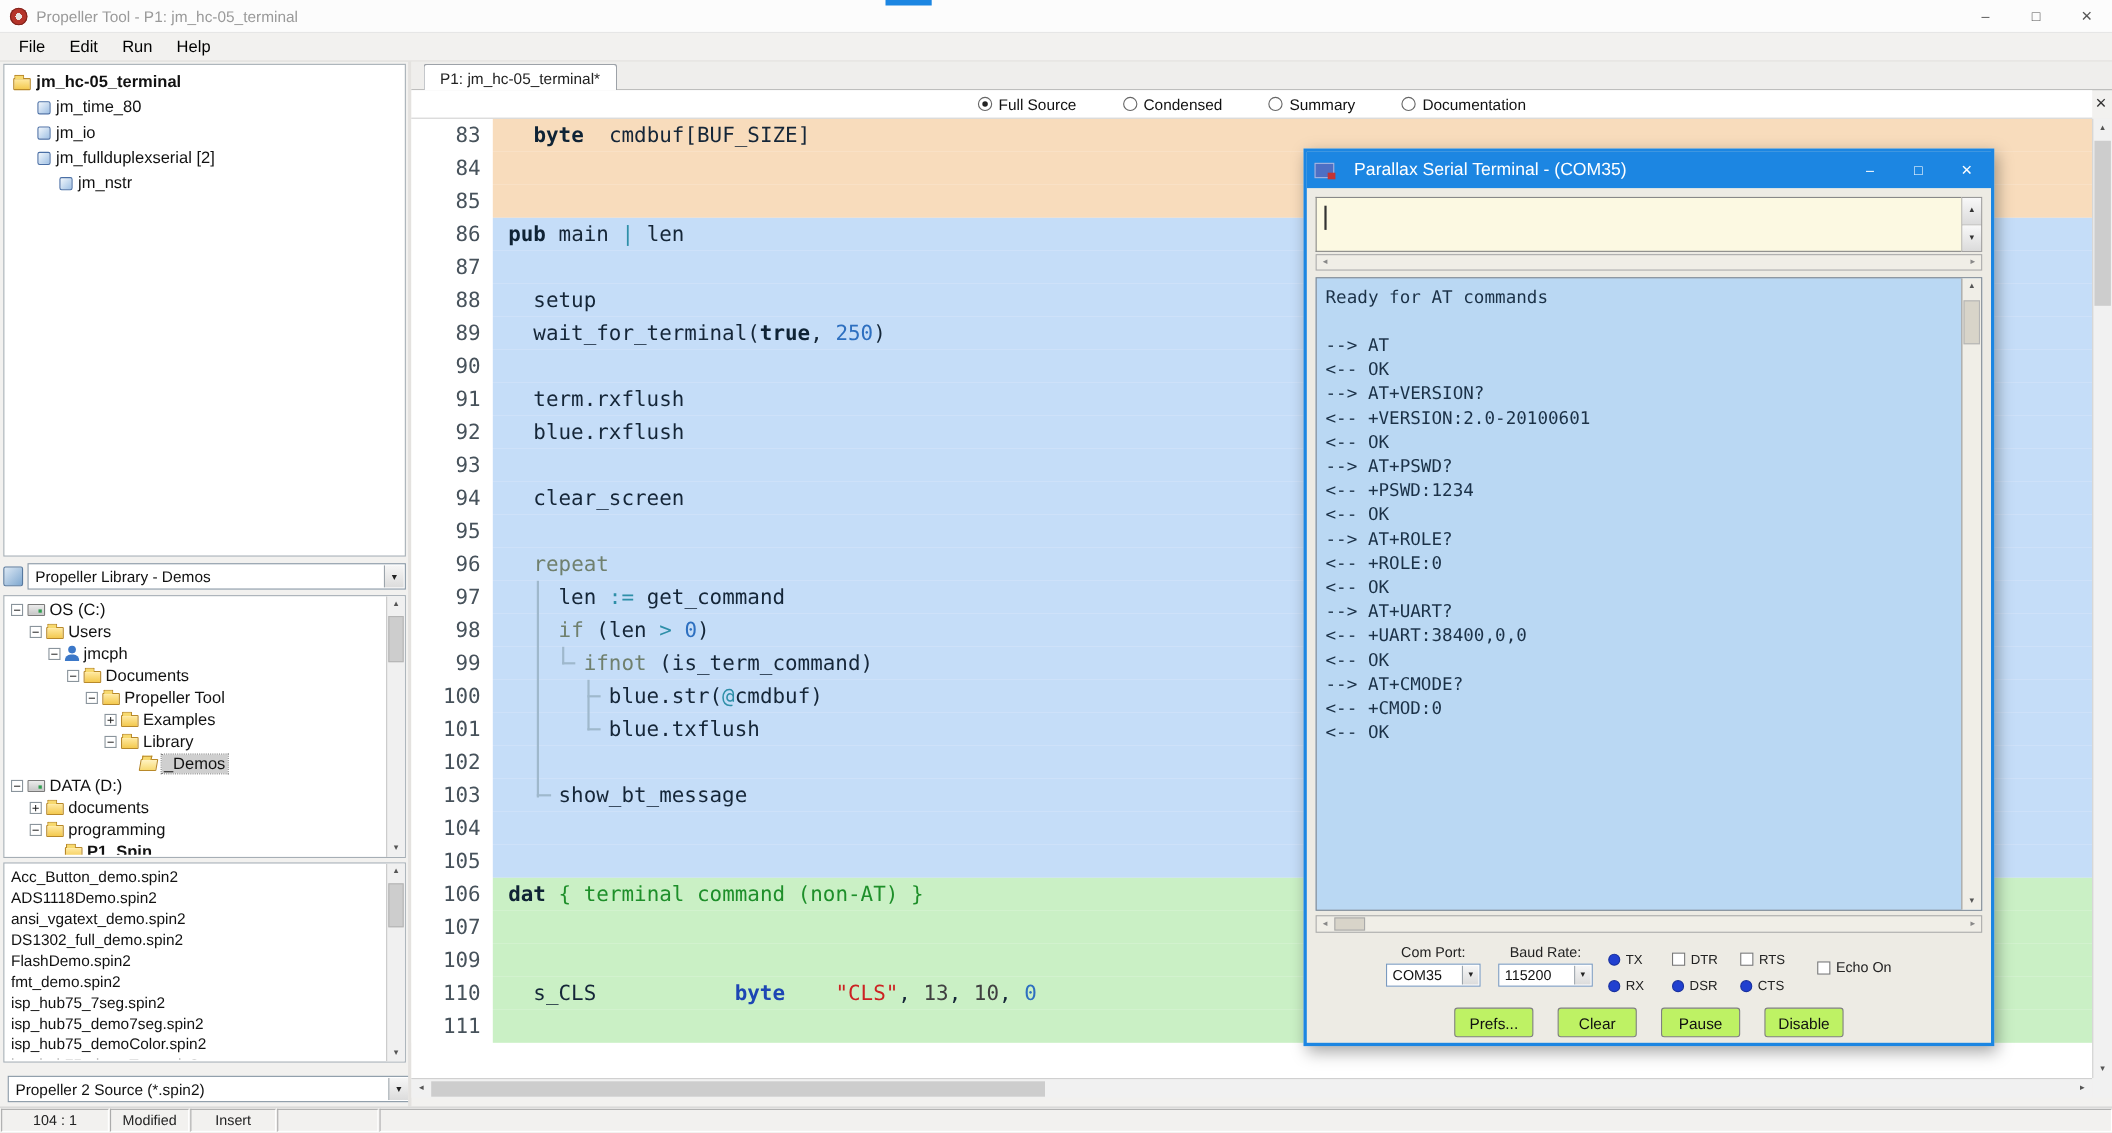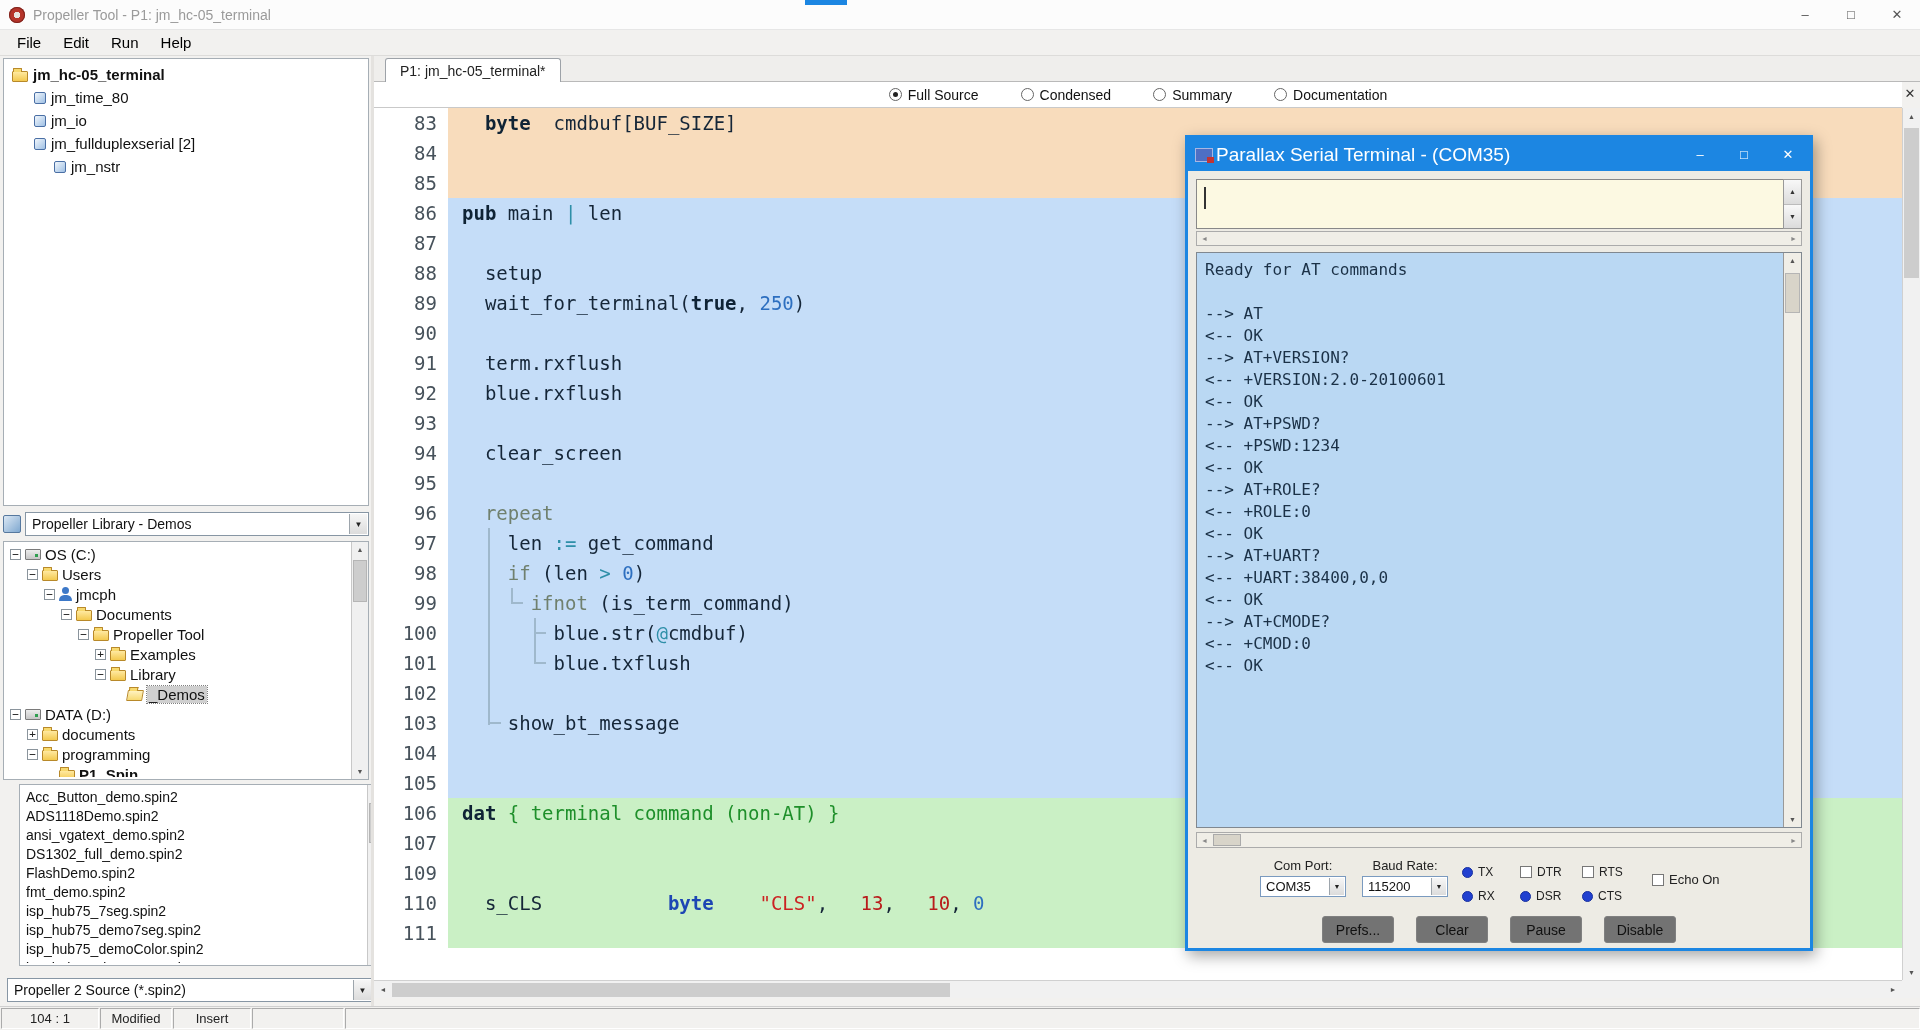--- a/index.html
+++ b/index.html
@@ -45,21 +45,21 @@
   .ftree-row { display:flex; align-items:center; gap:4px; height:20px; font-size:15px; color:#111; }
   .expander { width:11px; height:11px; border:1px solid #8A949C; background:#FFF; font-family:"DejaVu Sans Mono",monospace; font-size:11px; line-height:9px; text-align:center; color:#222; flex:none; }
   .expander-spacer { width:11px; flex:none; }
   .lbl.sel-lbl { background:#CFCFCF; outline:1px dotted #808080; padding:0 2px; }
 
   .scroll-v { position:absolute; top:0; right:0; bottom:0; width:17px; background:#F0F0F0; border-left:1px solid #C8C8C8; }
   .sarr { height:15px; display:flex; align-items:center; justify-content:center; font-size:7px; color:#555; }
   .sarr.bottom { position:absolute; bottom:0; left:0; right:0; }
   .vthumb-s { position:absolute; left:1px; right:1px; background:#CDCDCD; border:1px solid #B5B5B5; }
 
-  .filelist { position:absolute; left:19px; top:784px; width:366px; height:182px; background:#FFF; border:1px solid #A6AEB5; overflow:hidden;text-decoration:underline; }
+  .filelist { position:absolute; left:3px; top:784px; width:366px; height:182px; background:#FFF; border:1px solid #A6AEB5; overflow:hidden;text-decoration:underline; }
   #filelist-rows { position:absolute; left:2px; top:2px; right:19px; bottom:2px; overflow:hidden; }
   .file-row { height:19px; display:flex; align-items:center; padding-left:4px; font-size:14px; color:#111; white-space:nowrap; }
 
   .src-row { position:absolute; left:7px; top:978px; width:366px; height:24px; }
   .splitter { position:absolute; left:371px; top:56px; width:3px; bottom:24px; background:#E4E2DF; }
 
   
   .statusbar { position:absolute; left:0; top:1006px; width:100%; height:24px; background:#F2F1EF; border-top:1px solid #CFCFCF; display:flex; }
   .status-seg { border:1px solid; border-color:#ABABAB #FFFFFF #FFFFFF #ABABAB; margin:1px 0 1px 1px; display:flex; align-items:center; justify-content:center; font-size:13px; color:#222; }
 
@@ -76,42 +76,42 @@
   .code-row { display:flex; height:30px; }
   .gutter { width:74px; flex:none; background:#FFF; text-align:right; padding-right:11px; font-family:"DejaVu Sans Mono",monospace; font-size:19px; line-height:30px; color:#47525B; }
   .codecell { flex:1; white-space:pre; font-family:"DejaVu Sans Mono",monospace; font-size:19px; line-height:30px; color:#152638; padding-left:14px; }
   .sec-con { background:#F8DCBC; }
   .sec-pub { background:#C5DDF8; }
   .sec-dat { background:#CAF0C5; }
   .tok-p { }
   .tok-kw { font-weight:bold; color:#0F2335; }
   .tok-kw2 { font-weight:bold; color:#1D46B4; }
   .tok-num { color:#2D6FC0; }
-  .tok-num2 { color:#b91c1c;margin-left:21px; }
+  .tok-num2 { color:#404040; }
   .tok-op { color:#2E8FA8; }
   .tok-flow { color:#70806E; }
   .tok-comment { color:#1E8F2A; }
   .tok-str { color:#CC2222; }
   .guide { position:absolute; background:#9FB8CC; }
 
   .vscroll { position:absolute; right:0; top:108px; width:18px; height:872px; background:#F1F1F1; border-left:1px solid #D0D0D0; }
   .vscroll .sarr { height:16px; }
   .vthumb { position:absolute; left:1px; right:1px; top:20px; height:150px; background:#CDCDCD; }
   .hscroll { position:absolute; left:374px; top:980px; width:1528px; height:18px; background:#F1F1F1; border-top:1px solid #D0D0D0; }
   .harrow { position:absolute; top:0; width:18px; height:100%; display:flex; align-items:center; justify-content:center; font-size:7px; color:#555; }
   .harrow.right { right:0; }
   .hthumb { position:absolute; left:18px; top:2px; bottom:1px; width:558px; background:#CDCDCD; }
   .corner { position:absolute; right:0; top:980px; width:18px; height:18px; background:#F1F1F1; }
 
   
   .term { position:absolute; left:1185px; top:135px; width:628px; height:816px; background:#EDEBE4; border:3px solid #1C86E2; box-shadow:3px 5px 14px rgba(0,0,0,0.35); z-index:50; }
   .term-title { position:absolute; left:0; right:0; top:0; height:33px; background:#1C86E2; display:flex; align-items:center; color:#FFF; }
   .term-icon { width:18px; height:14px; margin-left:7px; background:#4E6FC4; border:1px solid rgba(255,255,255,0.5); position:relative; flex:none; }
   .term-icon::after { content:""; position:absolute; right:-2px; bottom:-2px; width:7px; height:6px; background:#C23434; }
-  .term-title-text { margin-left:3px; font-size:19px; }
+  .term-title-text { margin-left:18px; font-size:16px; }
   .term-win-controls { margin-left:auto; display:flex; height:100%; }
   .term-win-btn { width:44px; display:flex; align-items:center; justify-content:center; font-size:13px; color:#FFF; }
 
   .term-input-row { position:absolute; left:8px; top:41px; right:8px; height:50px; display:flex; }
   .term-input { flex:1; background:#FCF9E2; border:1px solid #888; border-right:none; position:relative; }
   .caret { position:absolute; left:7px; top:7px; width:2px; height:22px; background:#333; }
   .term-spin { width:19px; display:flex; flex-direction:column; border:1px solid #999; }
   .spin-btn { flex:1; background:linear-gradient(#F8F8F8,#DBDBDB); display:flex; align-items:center; justify-content:center; font-size:7px; color:#333; }
   .spin-btn:first-child { border-bottom:1px solid #BBB; }
 
@@ -132,21 +132,21 @@
   .ctl-group { display:flex; flex-direction:column; align-items:center; gap:3px; margin-top:2px; }
   .ctl-label { font-size:13px; color:#222; }
   .ctl-select { width:86px; height:21px; background:#FFF; border:1px solid #7A9ABF; font-size:13px; color:#111; display:flex; align-items:center; padding-left:5px; position:relative; }
   .ctl-select .arrow-btn { position:absolute; right:1px; top:1px; bottom:1px; width:15px; background:linear-gradient(#F6F6F6,#DCDCDC); border-left:1px solid #9DA5AC; display:flex; align-items:center; justify-content:center; font-size:7px; color:#222; }
   .ind-grid { display:grid; grid-template-columns:58px 62px 62px; grid-auto-rows:24px; margin-left:14px; margin-top:4px; align-items:center; }
   .ind-cell { display:flex; align-items:center; gap:5px; font-size:12px; color:#222; }
   .led { width:11px; height:11px; border-radius:50%; background:#2140D0; border:1px solid #18309F; flex:none; }
   .cb { width:12px; height:12px; background:#FFF; border:1px solid #777; flex:none; }
   .echo-cell { display:flex; align-items:center; gap:5px; margin-left:8px; margin-top:16px; font-size:13px; color:#222; }
   .term-buttons { position:absolute; left:0; right:0; top:778px; display:flex; justify-content:center; gap:22px; }
-  .term-btn { min-width:72px; height:27px; background:#737373; border:1px solid #808080; border-radius:3px; font-size:14px; color:#111; font-family:"Liberation Sans",sans-serif; }
+  .term-btn { min-width:72px; height:27px; background:#bef264; border:1px solid #808080; border-radius:3px; font-size:14px; color:#111; font-family:"Liberation Sans",sans-serif; }
 </style>
 </head>
 <body>
 
 <div class="app">
 
   <div class="titlebar">
     <div class="app-icon"></div>
     <span class="title-text">Propeller Tool - P1: jm_hc-05_terminal</span>
     <div class="win-controls">

